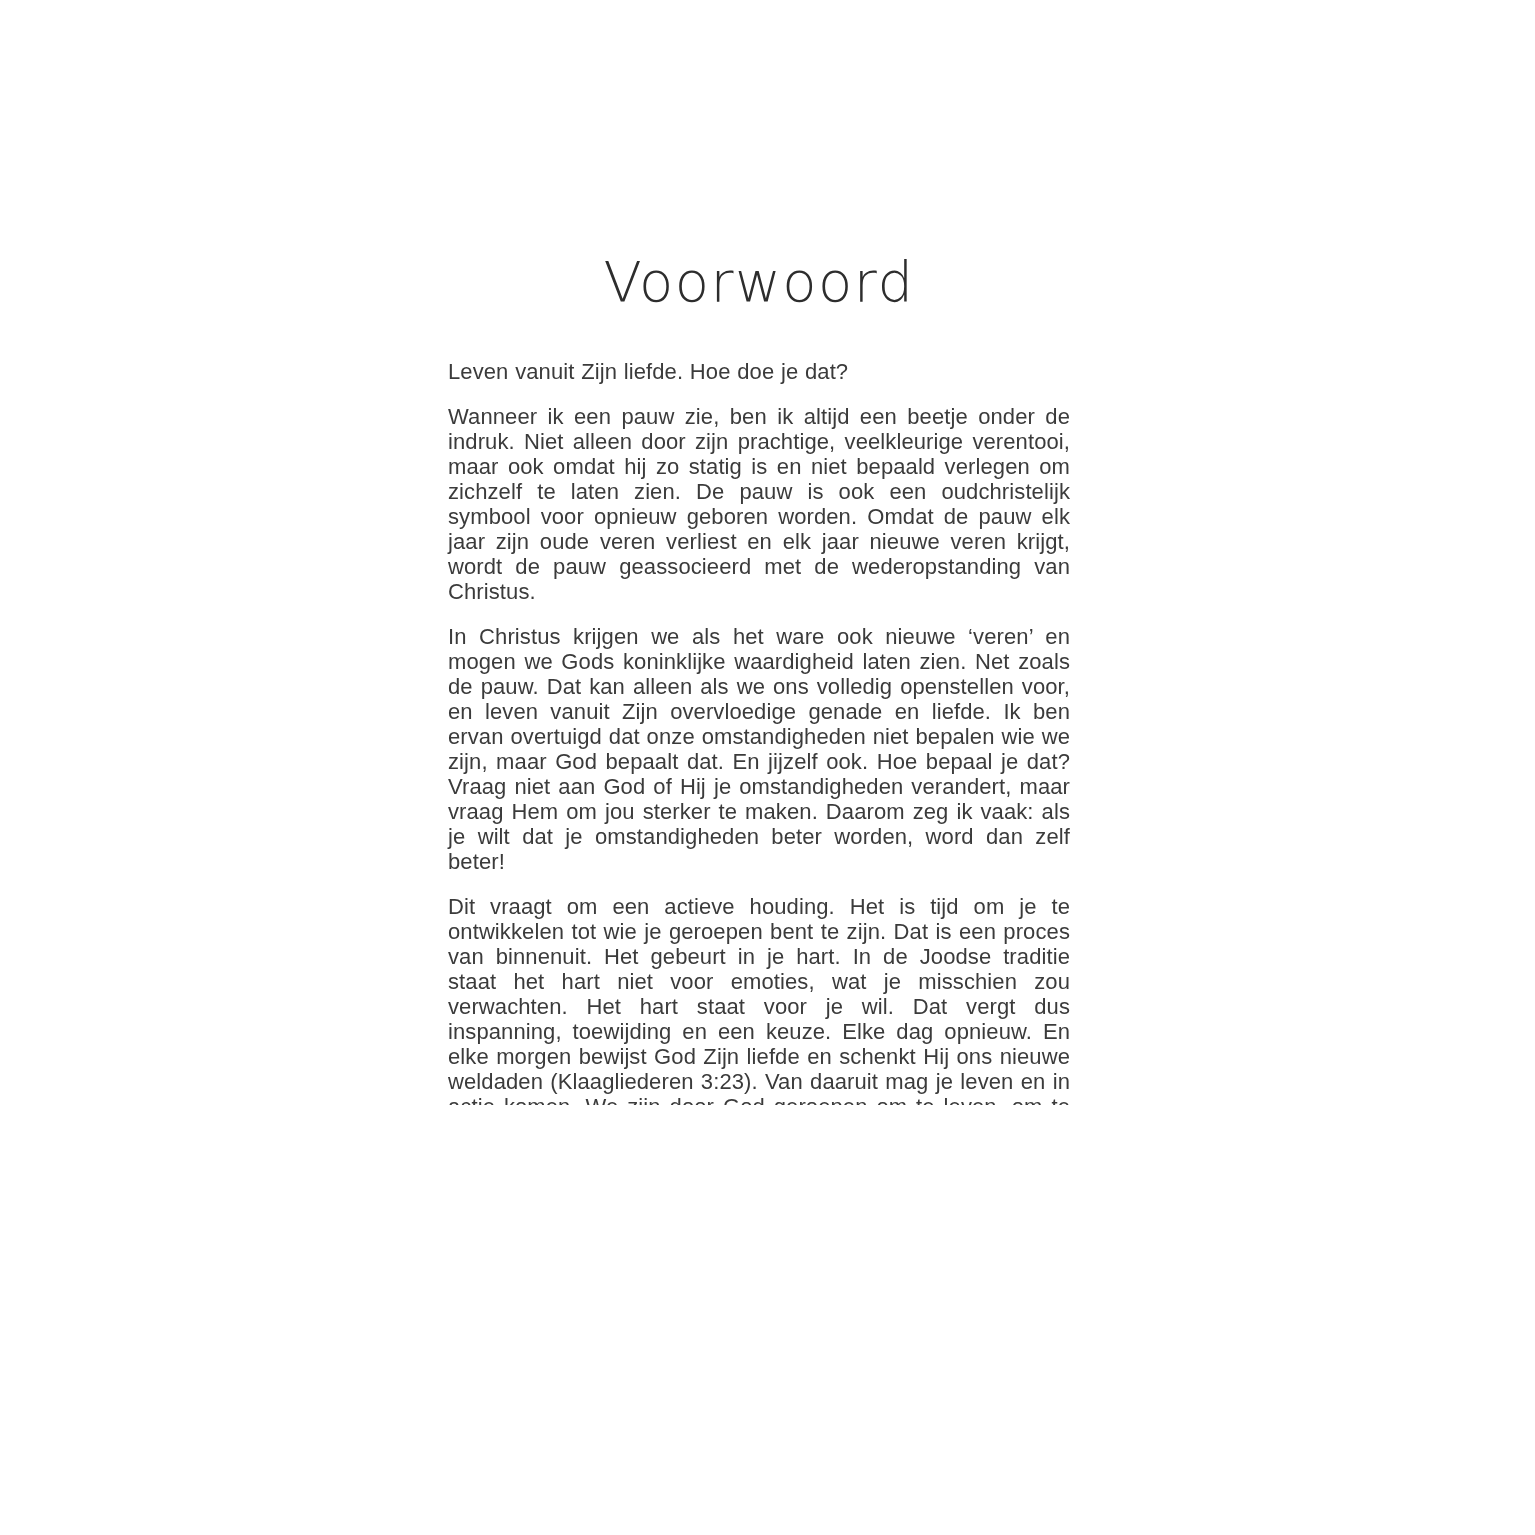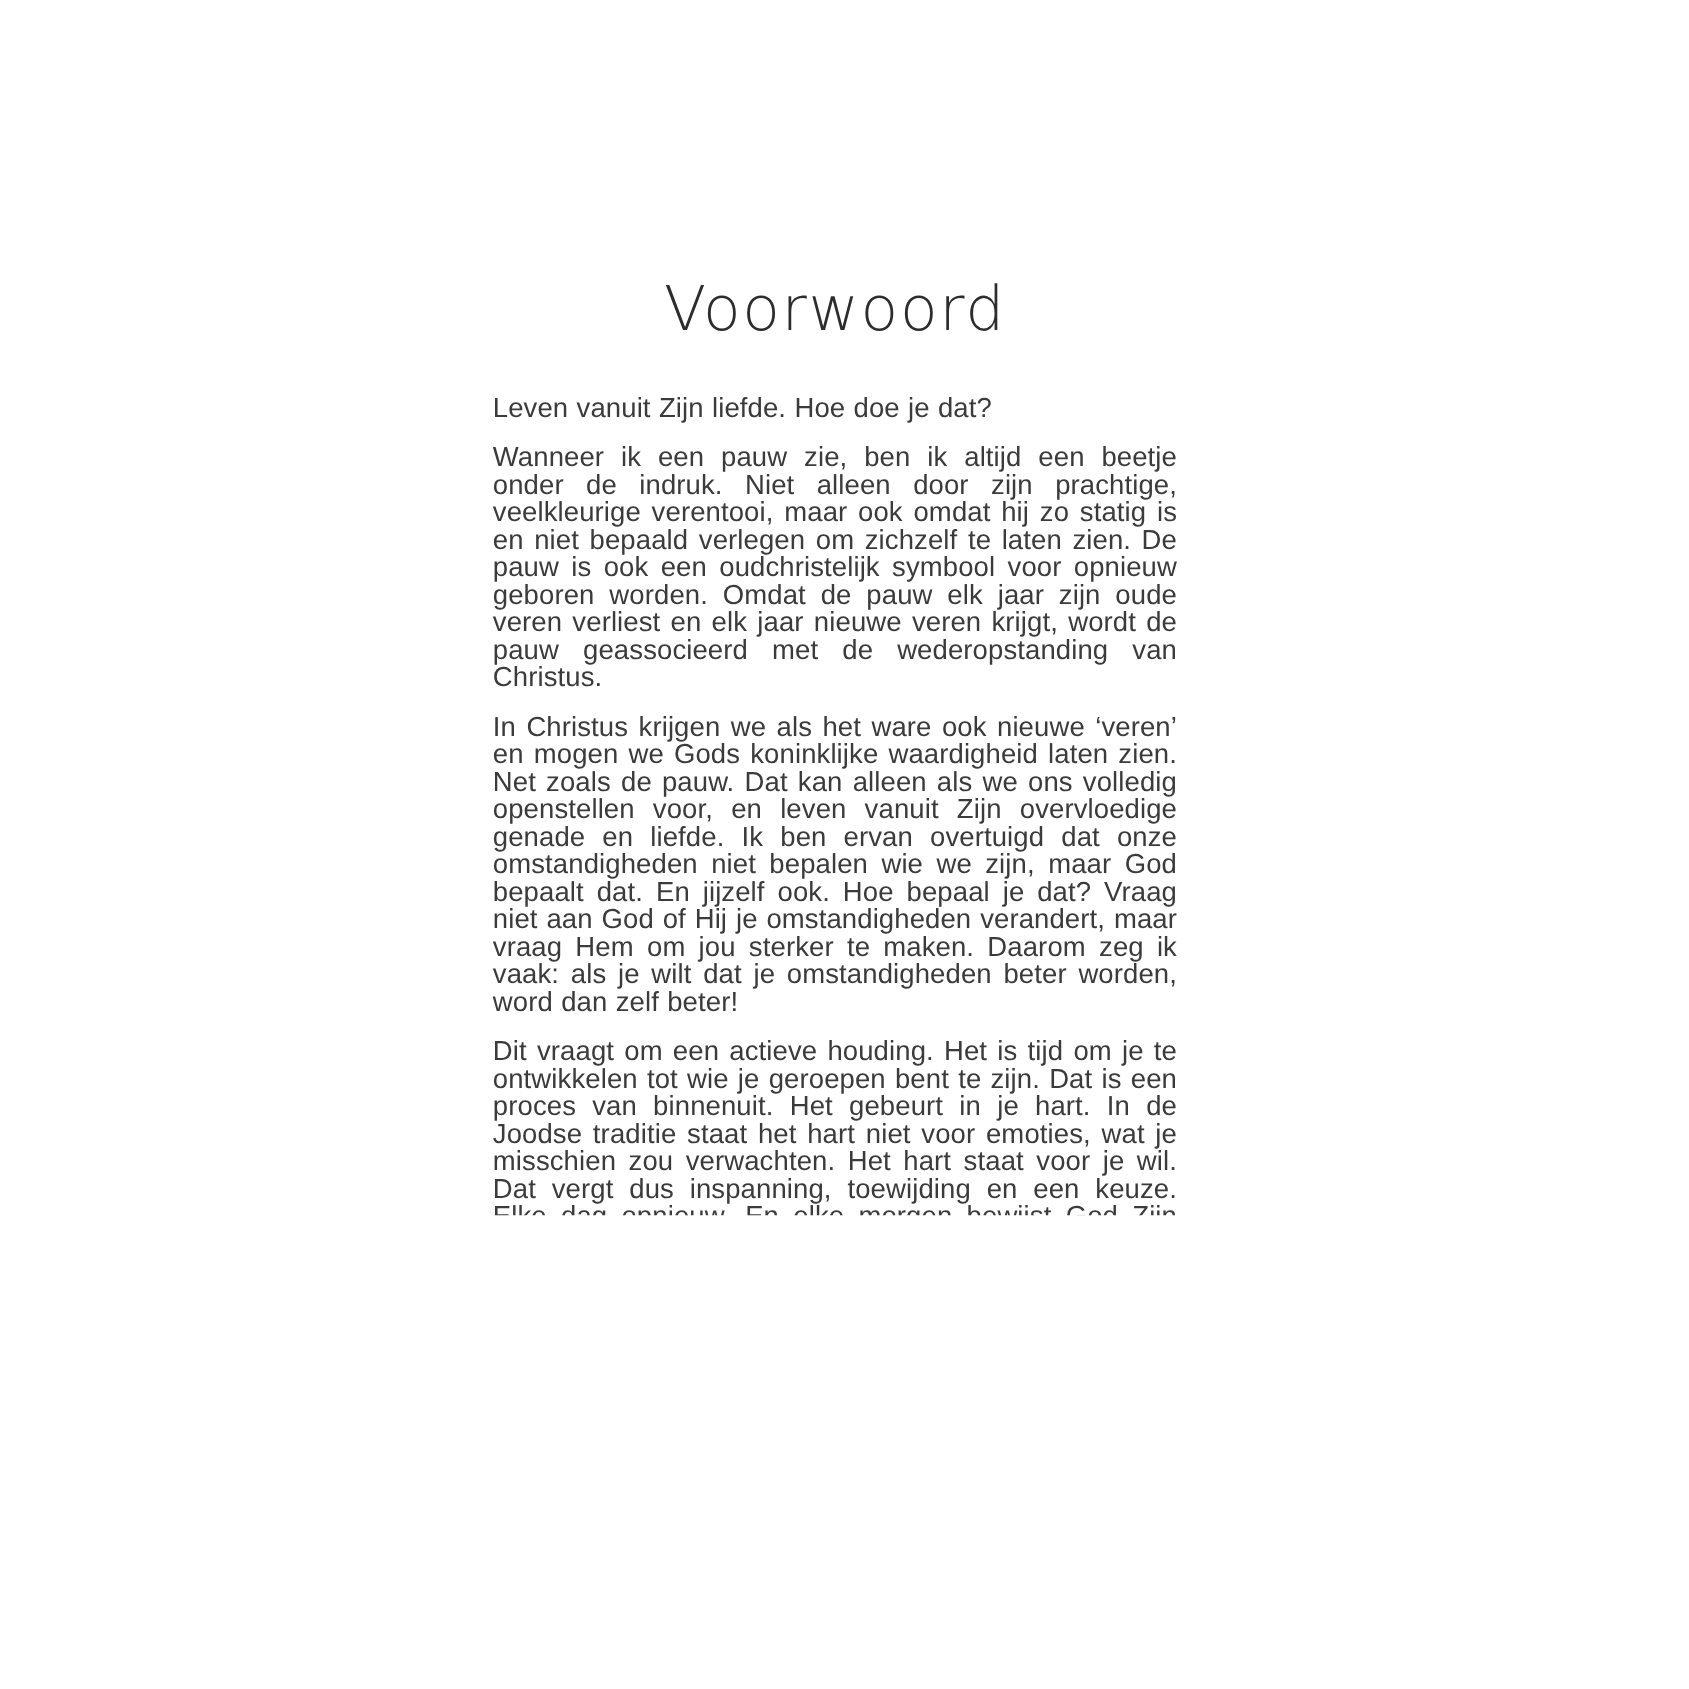--- a/index.html
+++ b/index.html
@@ -26,21 +26,21 @@
     font-weight: 200;
     font-size: 56px;
     line-height: 1.05;
     letter-spacing: 1.5px;
     text-align: center;
     color: var(--title_color, #2d2d2d);
     margin: 0 0 47px 0;
   }
   .bodytext p {
     margin: 0 0 20px 0;
-    font-size: 25px;
+    font-size: 22px;
     line-height: 25px;
     letter-spacing: 0.1px;
     word-spacing: 0.5px;
     text-align: justify;
     color: var(--text_color, #3b3b3b);
   }
   .bodytext p.single {
     text-align: left;
   }
   .signature-wrap {

